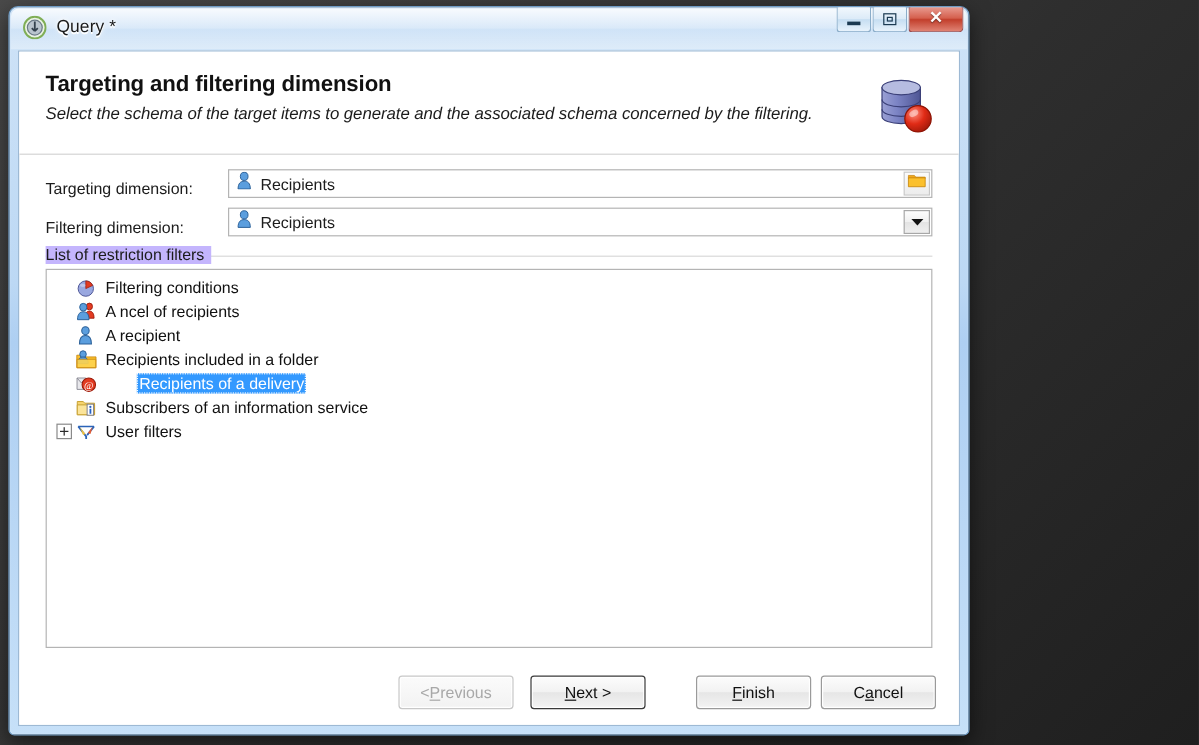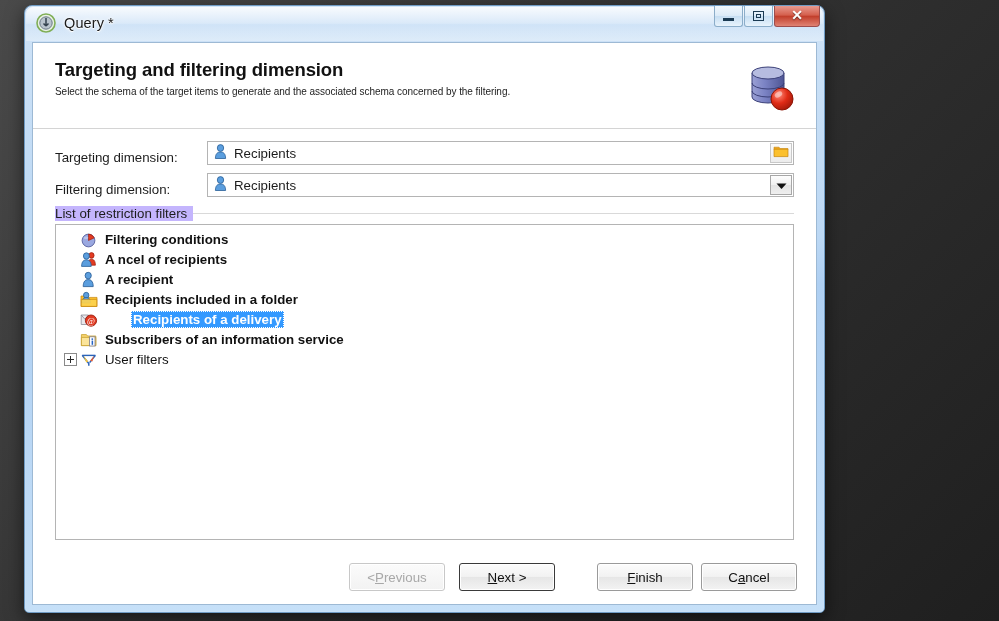--- a/index.html
+++ b/index.html
@@ -15,21 +15,21 @@
   
   #desktop {
     position: absolute;
     inset: 0;
     background: linear-gradient(135deg, #4a4a4a 0%, #2e2e2e 55%, #1f1f1f 100%);
   }
 
   
   #window {
     position: absolute;
-    left: 24px; top: 5px;
+    left: 7px; top: 5px;
     width: 801px; height: 608px;
     border-radius: 8px 8px 5px 5px;
     background: linear-gradient(to bottom,
         #cfe3f7 0%, #bcd8f4 38%, #aecff2 46%, #c6e0f8 100%);
     border: 1px solid #6f9bc4;
     box-shadow: 0 6px 18px rgba(0,0,0,0.55), 0 0 1px rgba(255,255,255,0.8) inset;
     padding: 0;
   }
   #window::before {
     content:"";
@@ -111,24 +111,25 @@
     padding: 16px 22px 0 22px;
   }
   #dlg-title {
     font-size: 18.5px;
     font-weight: bold;
     color: #111;
     margin: 0 0 5px 0;
     letter-spacing: -0.1px;
   }
   #dlg-subtitle {
-    font-size: 10px;
+    font-size: 14px;
     color: #1c1c1c;
     margin: 0;
     letter-spacing: -0.05px;
+    font-style: italic;
   }
   #header-icon {
     position: absolute;
     right: 20px; top: 18px;
     width: 52px; height: 52px;
   }
 
   
   #form-area { padding: 11px 22px 0 22px; }
   .form-row {
@@ -228,21 +229,21 @@
   .expander::after  { top:2px; bottom:2px; left:5px; width:1px; }
   .expander-spacer { width: 16px; flex: none; }
   .tree-icon {
     width: 18px; height: 17px;
     flex: none;
     margin-right: 5px;
     position: relative;
   }
   .tree-label {
     font-size: 13.3px;
-    font-weight: bold;
+    font-weight: normal;
     color: #111;
     white-space: nowrap;
     padding: 0 2px;
     line-height: 17px;
   }
   .tree-label.normal { font-weight: normal; }
   .tree-item.selected .tree-label {
     background: #3399ff;
     color: #ffffff;
     outline: 1px dotted #ffffff;

